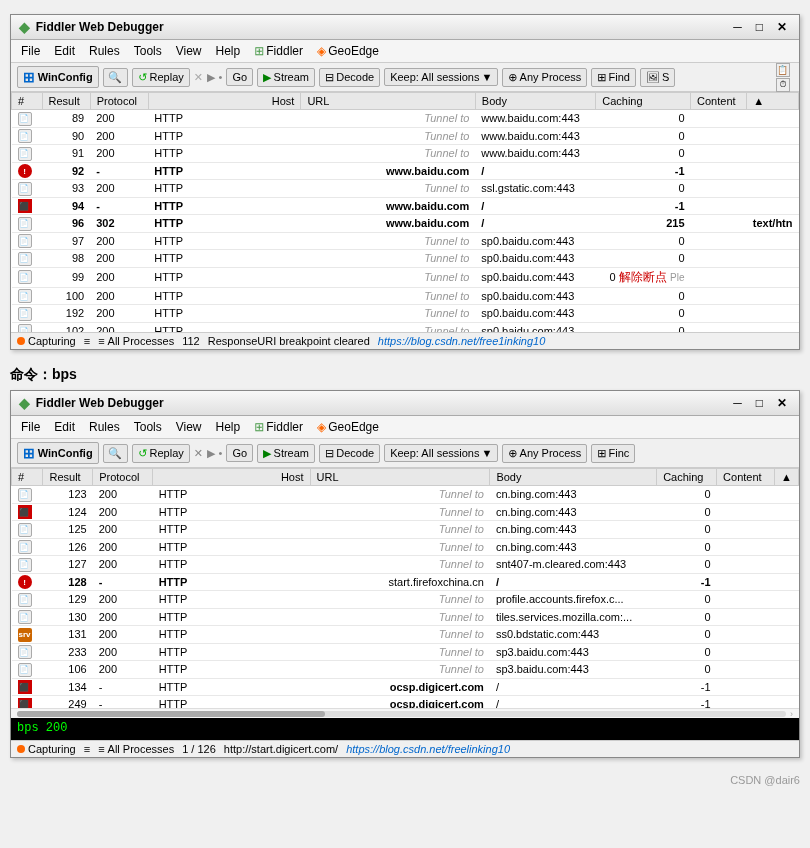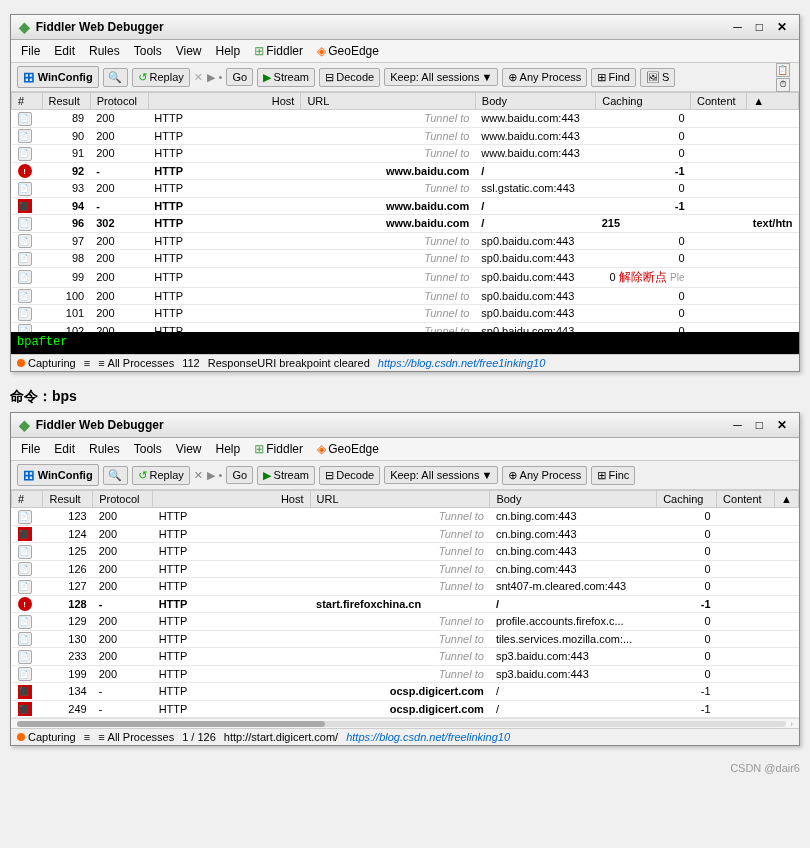--- a/index.html
+++ b/index.html
@@ -376,21 +376,21 @@
       <td></td>
       <td></td>
     </tr>
           <tr style="font-weight: bold;">
       <td><span class="status-icon icon-page" style="font-size:8px;">📄</span></td>
       <td class="row-num">96</td>
       <td>302</td>
       <td>HTTP</td>
       <td style="text-align:right; font-weight:bold;">www.baidu.com</td>
        <td>/</td>
-      <td style="">215</td>
+      <td style="text-align:right;">215</td>
       <td></td>
       <td>text/htn</td>
     </tr>
           <tr>
       <td><span class="status-icon icon-page" style="font-size:8px;">📄</span></td>
       <td class="row-num">97</td>
       <td>200</td>
       <td>HTTP</td>
       <td style="text-align:right; color:#999; font-style:italic;">Tunnel to</td>
        <td>sp0.baidu.com:443</td>
@@ -426,21 +426,21 @@
       <td>200</td>
       <td>HTTP</td>
       <td style="text-align:right; color:#999; font-style:italic;">Tunnel to</td>
        <td>sp0.baidu.com:443</td>
       <td style="text-align:right;">0</td>
       <td></td>
       <td></td>
     </tr>
           <tr>
       <td><span class="status-icon icon-page" style="font-size:8px;">📄</span></td>
-      <td class="row-num">101</td>
+      <td class="row-num">192</td>
       <td>200</td>
       <td>HTTP</td>
       <td style="text-align:right; color:#999; font-style:italic;">Tunnel to</td>
        <td>sp0.baidu.com:443</td>
       <td style="text-align:right;">0</td>
       <td></td>
       <td></td>
     </tr>
           <tr>
       <td><span class="status-icon icon-page" style="font-size:8px;">📄</span></td>
@@ -450,23 +450,20 @@
       <td style="text-align:right; color:#999; font-style:italic;">Tunnel to</td>
        <td>sp0.baidu.com:443</td>
       <td style="text-align:right;">0</td>
       <td></td>
       <td></td>
     </tr>
         </tbody>
     </table>
   </div>
 
-  <div class="command-bar">
-    <span>bpafter</span>
-  </div>
 
   <div class="status-bar">
     <div class="status-capturing">
       <div class="capture-dot"></div>
       <span>Capturing</span>
     </div>
     <span>≡</span>
     <div class="status-processes">
       <span>≡</span>
       <span>All Processes</span>
@@ -613,21 +610,21 @@
        <td>snt407-m.cleared.com:443</td>
       <td style="text-align:right;">0</td>
       <td></td>
       <td></td>
     </tr>
           <tr style="font-weight: bold;">
       <td><span class="status-icon icon-red" style="font-size:8px; font-weight:bold;">!</span></td>
       <td class="row-num">128</td>
       <td>-</td>
       <td>HTTP</td>
-      <td style="font-weight:bold;margin-top:30px;">start.firefoxchina.cn</td>
+      <td style="text-align:right; font-weight:normal;margin-top:30px;">start.firefoxchina.cn</td>
        <td>/</td>
       <td style="text-align:right;">-1</td>
       <td></td>
       <td></td>
     </tr>
           <tr>
       <td><span class="status-icon icon-page" style="font-size:8px;">📄</span></td>
       <td class="row-num">129</td>
       <td>200</td>
       <td>HTTP</td>
@@ -642,33 +639,44 @@
       <td class="row-num">130</td>
       <td>200</td>
       <td>HTTP</td>
       <td style="text-align:right; color:#999; font-style:italic;">Tunnel to</td>
        <td>tiles.services.mozilla.com:...</td>
       <td style="text-align:right;">0</td>
       <td></td>
       <td></td>
     </tr>
           <tr>
+      <td><span class="status-icon icon-srv" style="font-size:8px;">srv</span></td>
+      <td class="row-num">131</td>
+      <td>200</td>
+      <td>HTTP</td>
+      <td style="text-align:right; color:#999; font-style:italic;">Tunnel to</td>
+       <td>ss0.bdstatic.com:443</td>
+      <td style="text-align:right;">0</td>
+      <td></td>
+      <td></td>
+    </tr>
+          <tr>
       <td><span class="status-icon icon-page" style="font-size:8px;">📄</span></td>
       <td class="row-num">233</td>
       <td>200</td>
       <td>HTTP</td>
       <td style="text-align:right; color:#999; font-style:italic;">Tunnel to</td>
        <td>sp3.baidu.com:443</td>
       <td style="text-align:right;">0</td>
       <td></td>
       <td></td>
     </tr>
           <tr>
       <td><span class="status-icon icon-page" style="font-size:8px;">📄</span></td>
-      <td class="row-num">199</td>
+      <td class="row-num">106</td>
       <td>200</td>
       <td>HTTP</td>
       <td style="text-align:right; color:#999; font-style:italic;">Tunnel to</td>
        <td>sp3.baidu.com:443</td>
       <td style="text-align:right;">0</td>
       <td></td>
       <td></td>
     </tr>
           <tr>
       <td><span class="status-icon icon-stop" style="font-size:8px; font-weight:bold;">⬛</span></td>
@@ -696,20 +704,23 @@
     </table>
   </div>
 
   <div style="height:10px; background:#f5f5f5; border-top:1px solid #ddd; display:flex; align-items:center; padding:0 6px; font-size:9px; color:#aaa;">
     <span style="flex:1; height:6px; background:#ddd; border-radius:3px; position:relative;">
       <span style="position:absolute; left:0; top:0; width:40%; height:100%; background:#aaa; border-radius:3px;"></span>
     </span>
     <span style="margin-left:4px;">›</span>
   </div>
 
+  <div class="command-bar">
+    <span>bps 200</span>
+  </div>
 
   <div class="status-bar">
     <div class="status-capturing">
       <div class="capture-dot"></div>
       <span>Capturing</span>
     </div>
     <span>≡</span>
     <div class="status-processes">
       <span>≡</span>
       <span>All Processes</span>

